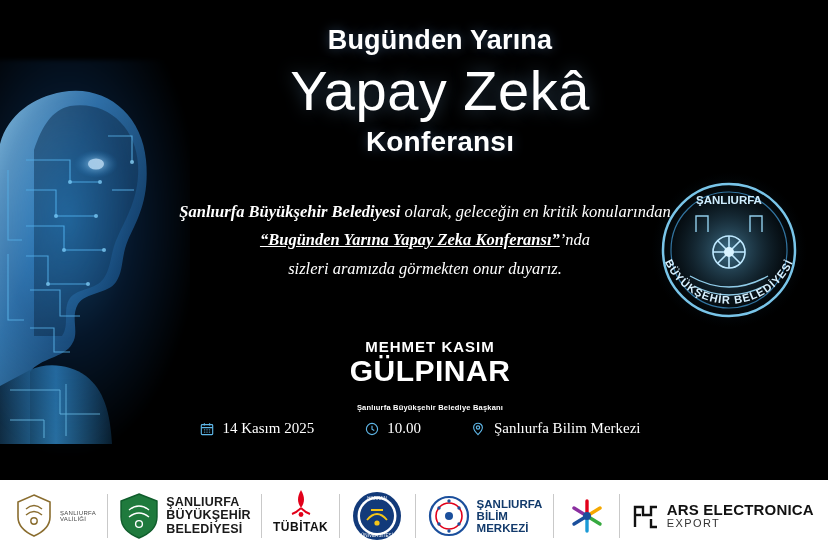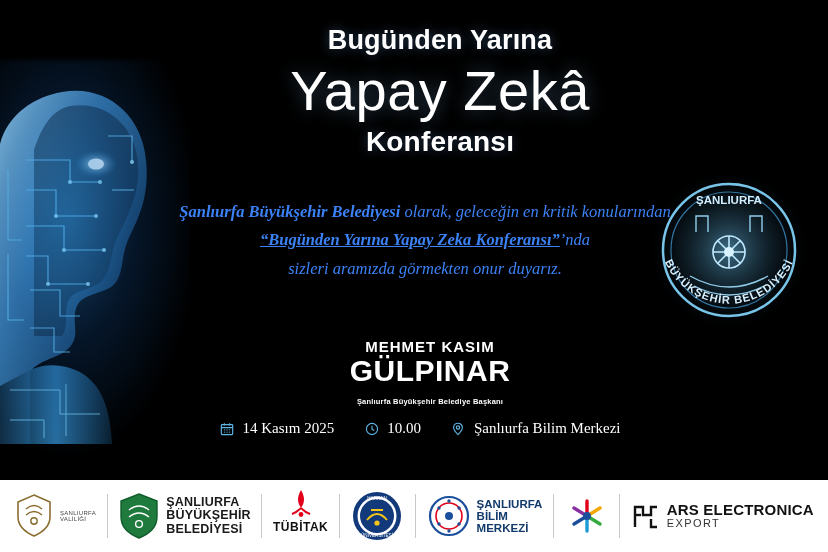--- a/index.html
+++ b/index.html
@@ -68,21 +68,21 @@
     letter-spacing: 0.2px;
     text-shadow: 0 0 12px rgba(120,180,255,0.3);
   }
 
   
   .body-copy {
     position: absolute;
     left: 140px; top: 198px;
     width: 570px;
     text-align: center;
-    color: #3b82f6;
+    color: #ffffff;
     font-family: "Liberation Serif", serif;
     font-style: italic;
     font-size: 16.5px;
     line-height: 1.72;
   }
   .body-copy .b { font-weight: bold; }
   .body-copy .u { text-decoration: underline; font-weight: bold; }
 
   
   .signature {
@@ -100,32 +100,32 @@
   .sig-last {
     font-size: 30px;
     font-weight: bold;
     letter-spacing: 0.5px;
     line-height: 1.05;
   }
   .sig-role {
     font-size: 7.5px;
     font-weight: bold;
     letter-spacing: 0.2px;
-    margin-top: 10px;
+    margin-top: 16px;
   }
 
   
   .meta-row {
     position: absolute;
     left: 150px; top: 420px;
     width: 540px;
     display: flex;
     align-items: center;
     justify-content: center;
-    gap: 30px;
+    gap: 50px;
     color: #fff;
     font-family: "Liberation Serif", serif;
     font-size: 15px;
   }
   .meta-item { display: flex; align-items: center; gap: 8px; }
   .meta-icon {
     width: 15px; height: 15px;
     display: inline-flex; align-items: center; justify-content: center;
     color: #5fb7e8;
   }

